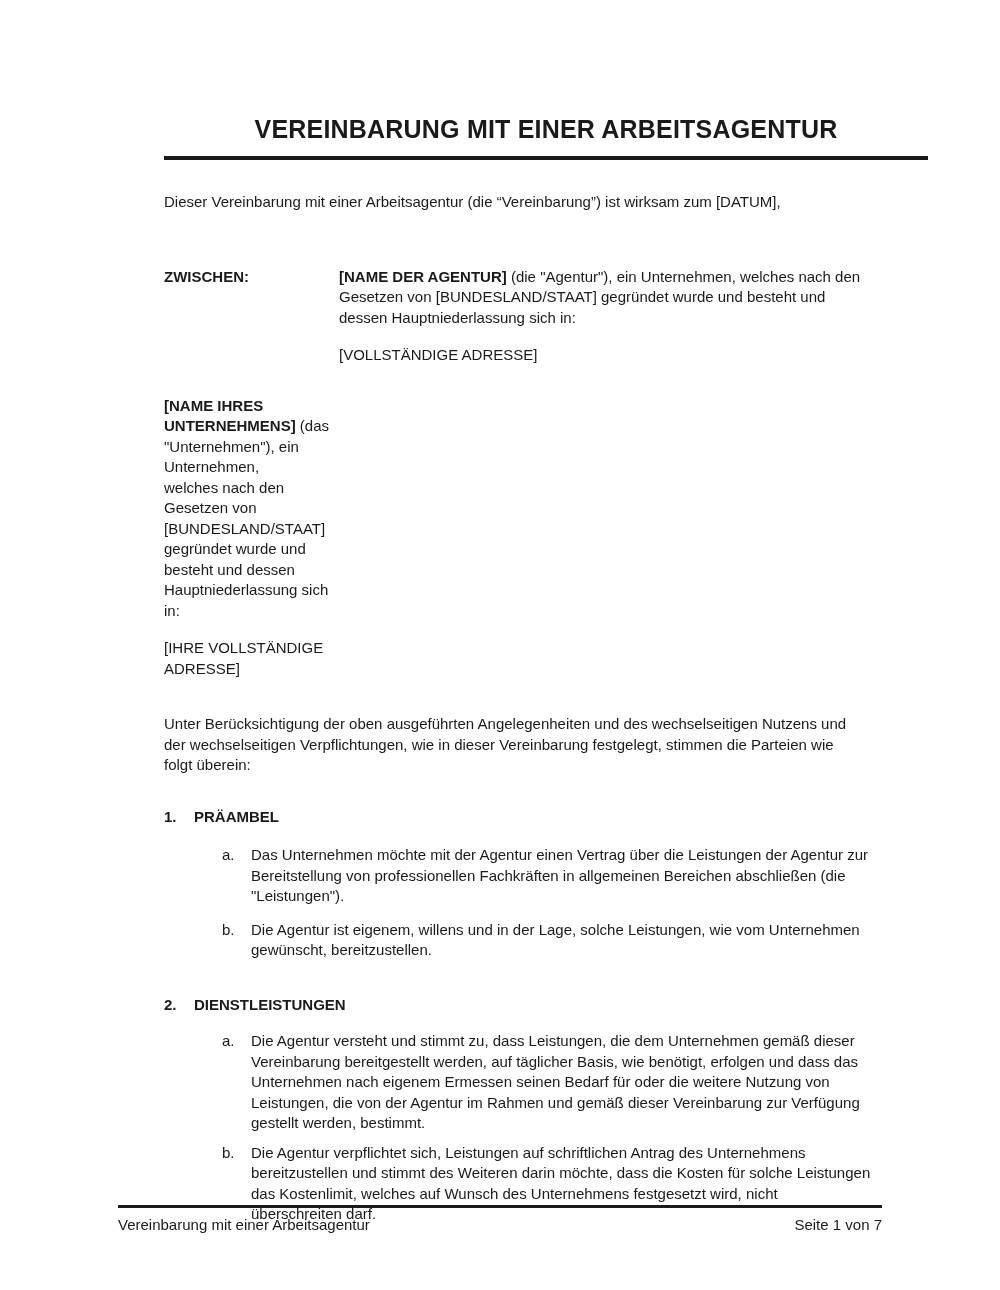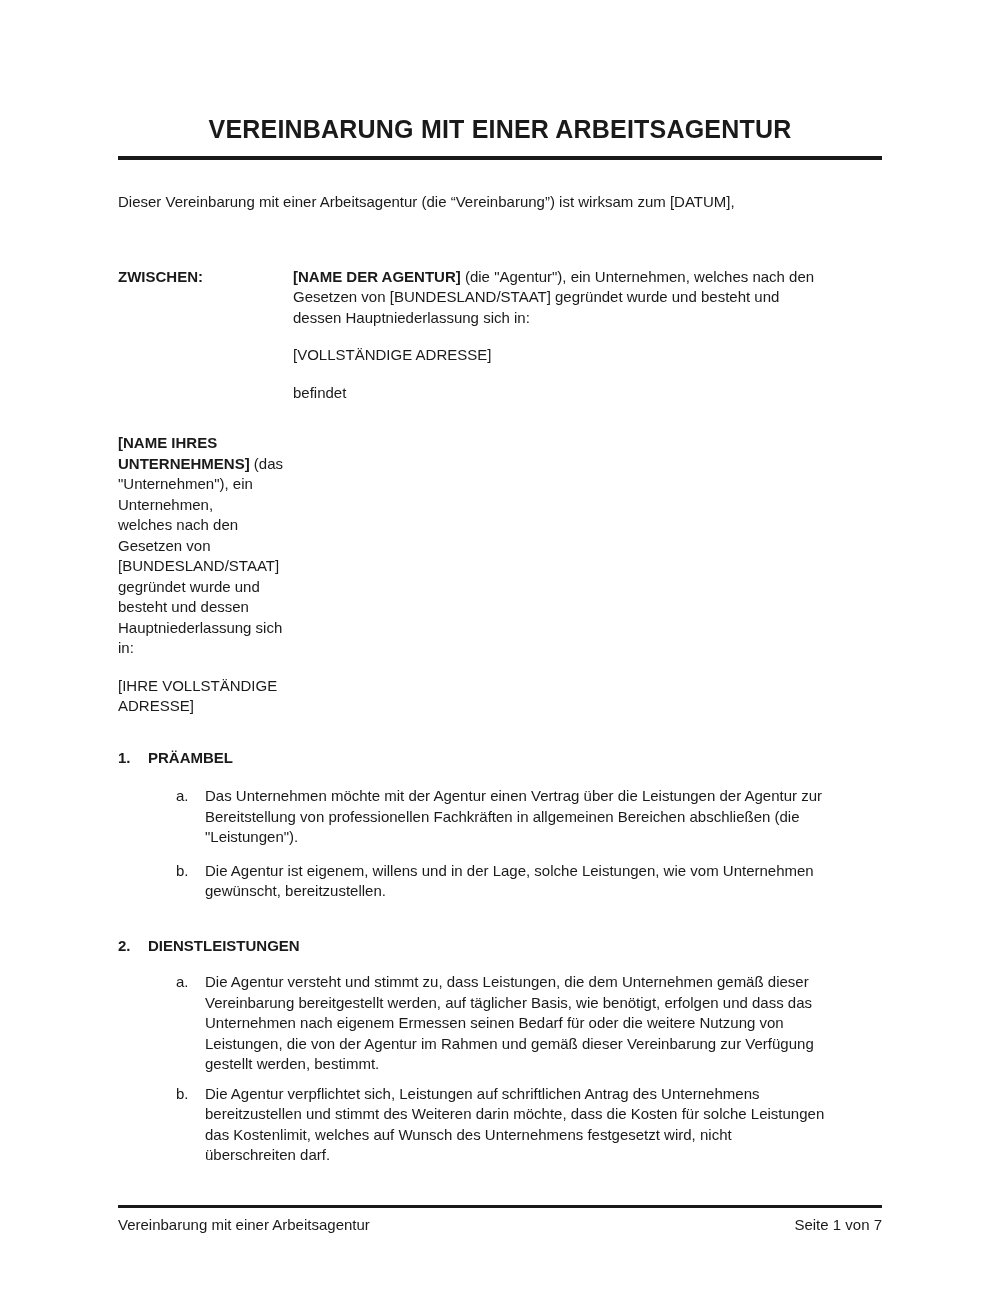--- a/index.html
+++ b/index.html
@@ -8,20 +8,21 @@
     position: relative;
     width: 1000px;
     height: 1290px;
     margin: 0 auto;
     background: #ffffff;
     color: #1a1a1a;
     font-family: "Liberation Sans", "DejaVu Sans", sans-serif;
     font-size: 15px;
     line-height: 20.5px;
     overflow: hidden;
+    padding-left: 46px;
   }
   .content { padding: 0 106px 0 118px; }
   .title-block { width: 764px; }
   .doc-title {
     padding-top: 114px;
     font-size: 25px;
     line-height: 30px;
     font-weight: bold;
     text-align: center;
     letter-spacing: 0.2px;
@@ -94,35 +95,37 @@
 
     <div class="parties">
 
       <div class="party-row">
         <div class="party-label">ZWISCHEN:</div>
         <div class="party-body">
           <p class="party-name"><span class="bold">[NAME DER AGENTUR]</span><span> (die "Agentur"), ein Unternehmen, welches nach den
 Gesetzen von [BUNDESLAND/STAAT] gegründet wurde und besteht und
 dessen Hauptniederlassung sich in:</span></p>
           <p class="party-address">[VOLLSTÄNDIGE ADRESSE]</p>
-          <p class="party-suffix">befindet</p>
         </div>
       </div>
 
       <div class="party-row">
         <div class="party-body">
           <p class="party-name"><span class="bold">[NAME IHRES UNTERNEHMENS]</span><span> (das "Unternehmen"), ein Unternehmen,
 welches nach den Gesetzen von [BUNDESLAND/STAAT] gegründet wurde und
 besteht und dessen Hauptniederlassung sich in:</span></p>
           <p class="party-address">[IHRE VOLLSTÄNDIGE ADRESSE]</p>
         </div>
       </div>
 
     </div>
 
+    <p class="recital">Unter Berücksichtigung der oben ausgeführten Angelegenheiten und des wechselseitigen Nutzens und
+der wechselseitigen Verpflichtungen, wie in dieser Vereinbarung festgelegt, stimmen die Parteien wie
+folgt überein:</p>
 
     <div class="section-heading sh-1">
       <span>1.</span>
       <span>PRÄAMBEL</span>
     </div>
 
     <div class="clause c-1a">
       <span class="marker">a.</span>
       <span>Das Unternehmen möchte mit der Agentur einen Vertrag über die Leistungen der Agentur zur
 Bereitstellung von professionellen Fachkräften in allgemeinen Bereichen abschließen (die

